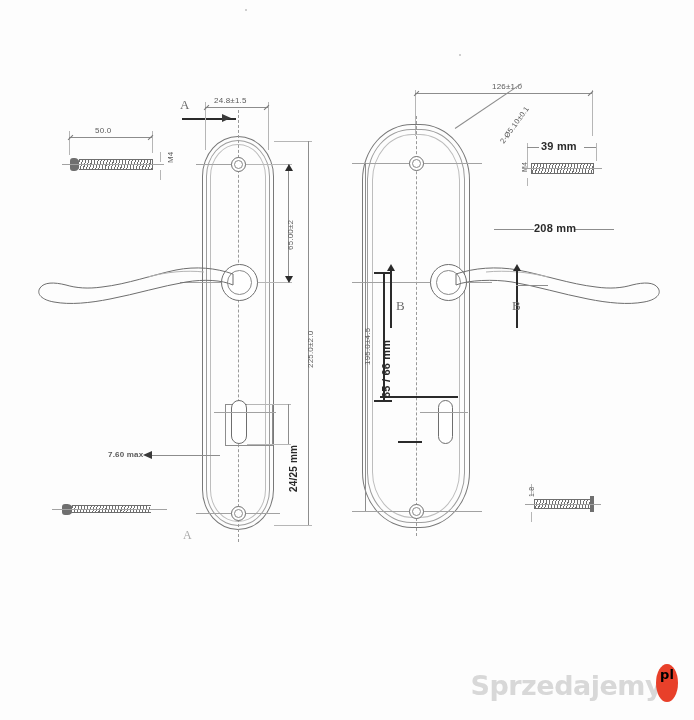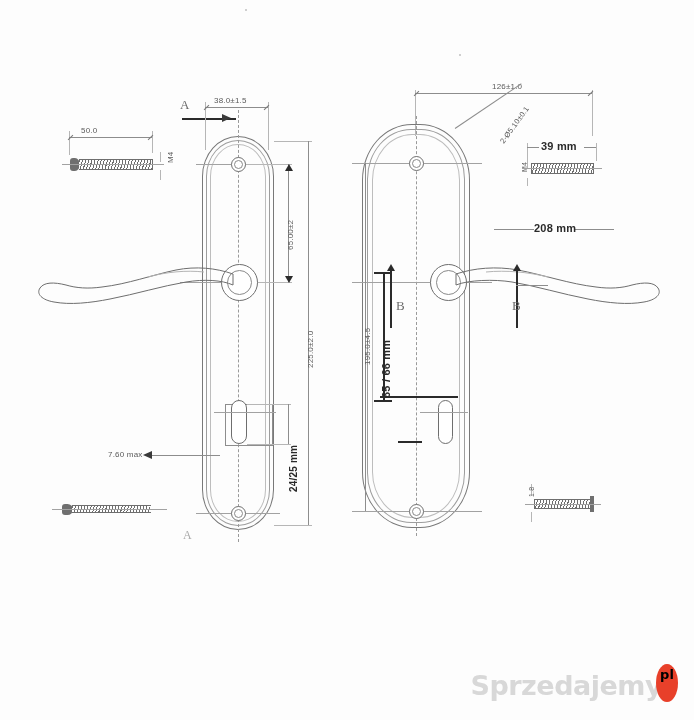--- a/index.html
+++ b/index.html
@@ -194,21 +194,21 @@
   <div>
 
     <div>
 
       <div class="ln v faint" style="left:69px;top:131px;height:24px;"></div>
       <div class="ln v faint" style="left:152px;top:131px;height:22px;"></div>
 
       <div class="ln h thin" style="left:69px;top:137px;width:83px;"></div>
       <div class="tick" style="left:70px;top:134px;"></div>
       <div class="tick" style="left:150px;top:134px;"></div>
-      <div class="dim" style="left:81px;top:126px;">50.0</div>
+      <div class="dim" style="left:95px;top:126px;">50.0</div>
 
       <div class="ln v faint" style="left:160px;top:152px;height:10px;"></div>
       <div class="ln v faint" style="left:160px;top:170px;height:10px;"></div>
       <div class="dim v" style="left:166px;top:163px;">M4</div>
 
       <div class="screw-head" style="left:70px;top:158px;width:10px;height:13px;border-radius:3px 50% 50% 3px;"></div>
       <div class="screw-thread" style="left:79px;top:160px;width:73px;height:9px;"></div>
       <div class="ln h" style="left:79px;top:159px;width:73px;"></div>
       <div class="ln h" style="left:79px;top:169px;width:73px;"></div>
       <div class="ln v" style="left:152px;top:159px;height:11px;"></div>
@@ -230,21 +230,21 @@
     </div>
 
     <div class="mark faint" style="left:183px;top:528px;font-size:12px;">A</div>
 
     <div>
       <div class="ln v faint" style="left:205px;top:102px;height:48px;"></div>
       <div class="ln v faint" style="left:268px;top:102px;height:48px;"></div>
       <div class="ln h thin" style="left:205px;top:107px;width:63px;"></div>
       <div class="tick" style="left:206px;top:104px;"></div>
       <div class="tick" style="left:266px;top:104px;"></div>
-      <div class="dim" style="left:214px;top:96px;">38.0±1.5</div>
+      <div class="dim" style="left:214px;top:96px;">24.8±1.5</div>
     </div>
 
     <div class="plate plate-outer" style="left:202px;top:136px;width:72px;height:394px;"></div>
     <div class="plate plate-inner" style="left:206px;top:140px;width:64px;height:386px;"></div>
     <div class="plate plate-inner2" style="left:210px;top:144px;width:56px;height:378px;"></div>
 
     <div class="dash-v" style="left:238px;top:110px;height:432px;"></div>
 
     <div class="cl-h" style="left:196px;top:164px;width:84px;"></div>
     <div class="screwhole" style="left:231px;top:157px;width:15px;height:15px;"></div>
@@ -282,21 +282,21 @@
       <div class="dim v" style="left:306px;top:368px;">225.0±2.0</div>
     </div>
 
     <div class="latchbox" style="left:225px;top:404px;width:48px;height:42px;"></div>
     <div class="keyslot" style="left:231px;top:400px;width:16px;height:44px;"></div>
     <div class="cl-h" style="left:214px;top:412px;width:62px;"></div>
 
     <div>
       <div class="ln h thin" style="left:152px;top:455px;width:68px;"></div>
       <div class="arrow-r" style="left:143px;top:451px;transform:scaleX(-1);"></div>
-      <div class="dim" style="left:108px;top:450px;">7.60 max</div>
+      <div class="dim" style="left:108px;top:450px;font-weight:bold;">7.60 max</div>
     </div>
 
     <div>
       <div class="ln h faint" style="left:247px;top:404px;width:44px;"></div>
       <div class="ln h faint" style="left:247px;top:444px;width:44px;"></div>
       <div class="ln v thin" style="left:288px;top:404px;height:40px;"></div>
       <div class="dim v big" style="left:288px;top:492px;font-size:10px;">24/25 mm</div>
     </div>
   </div>
 

